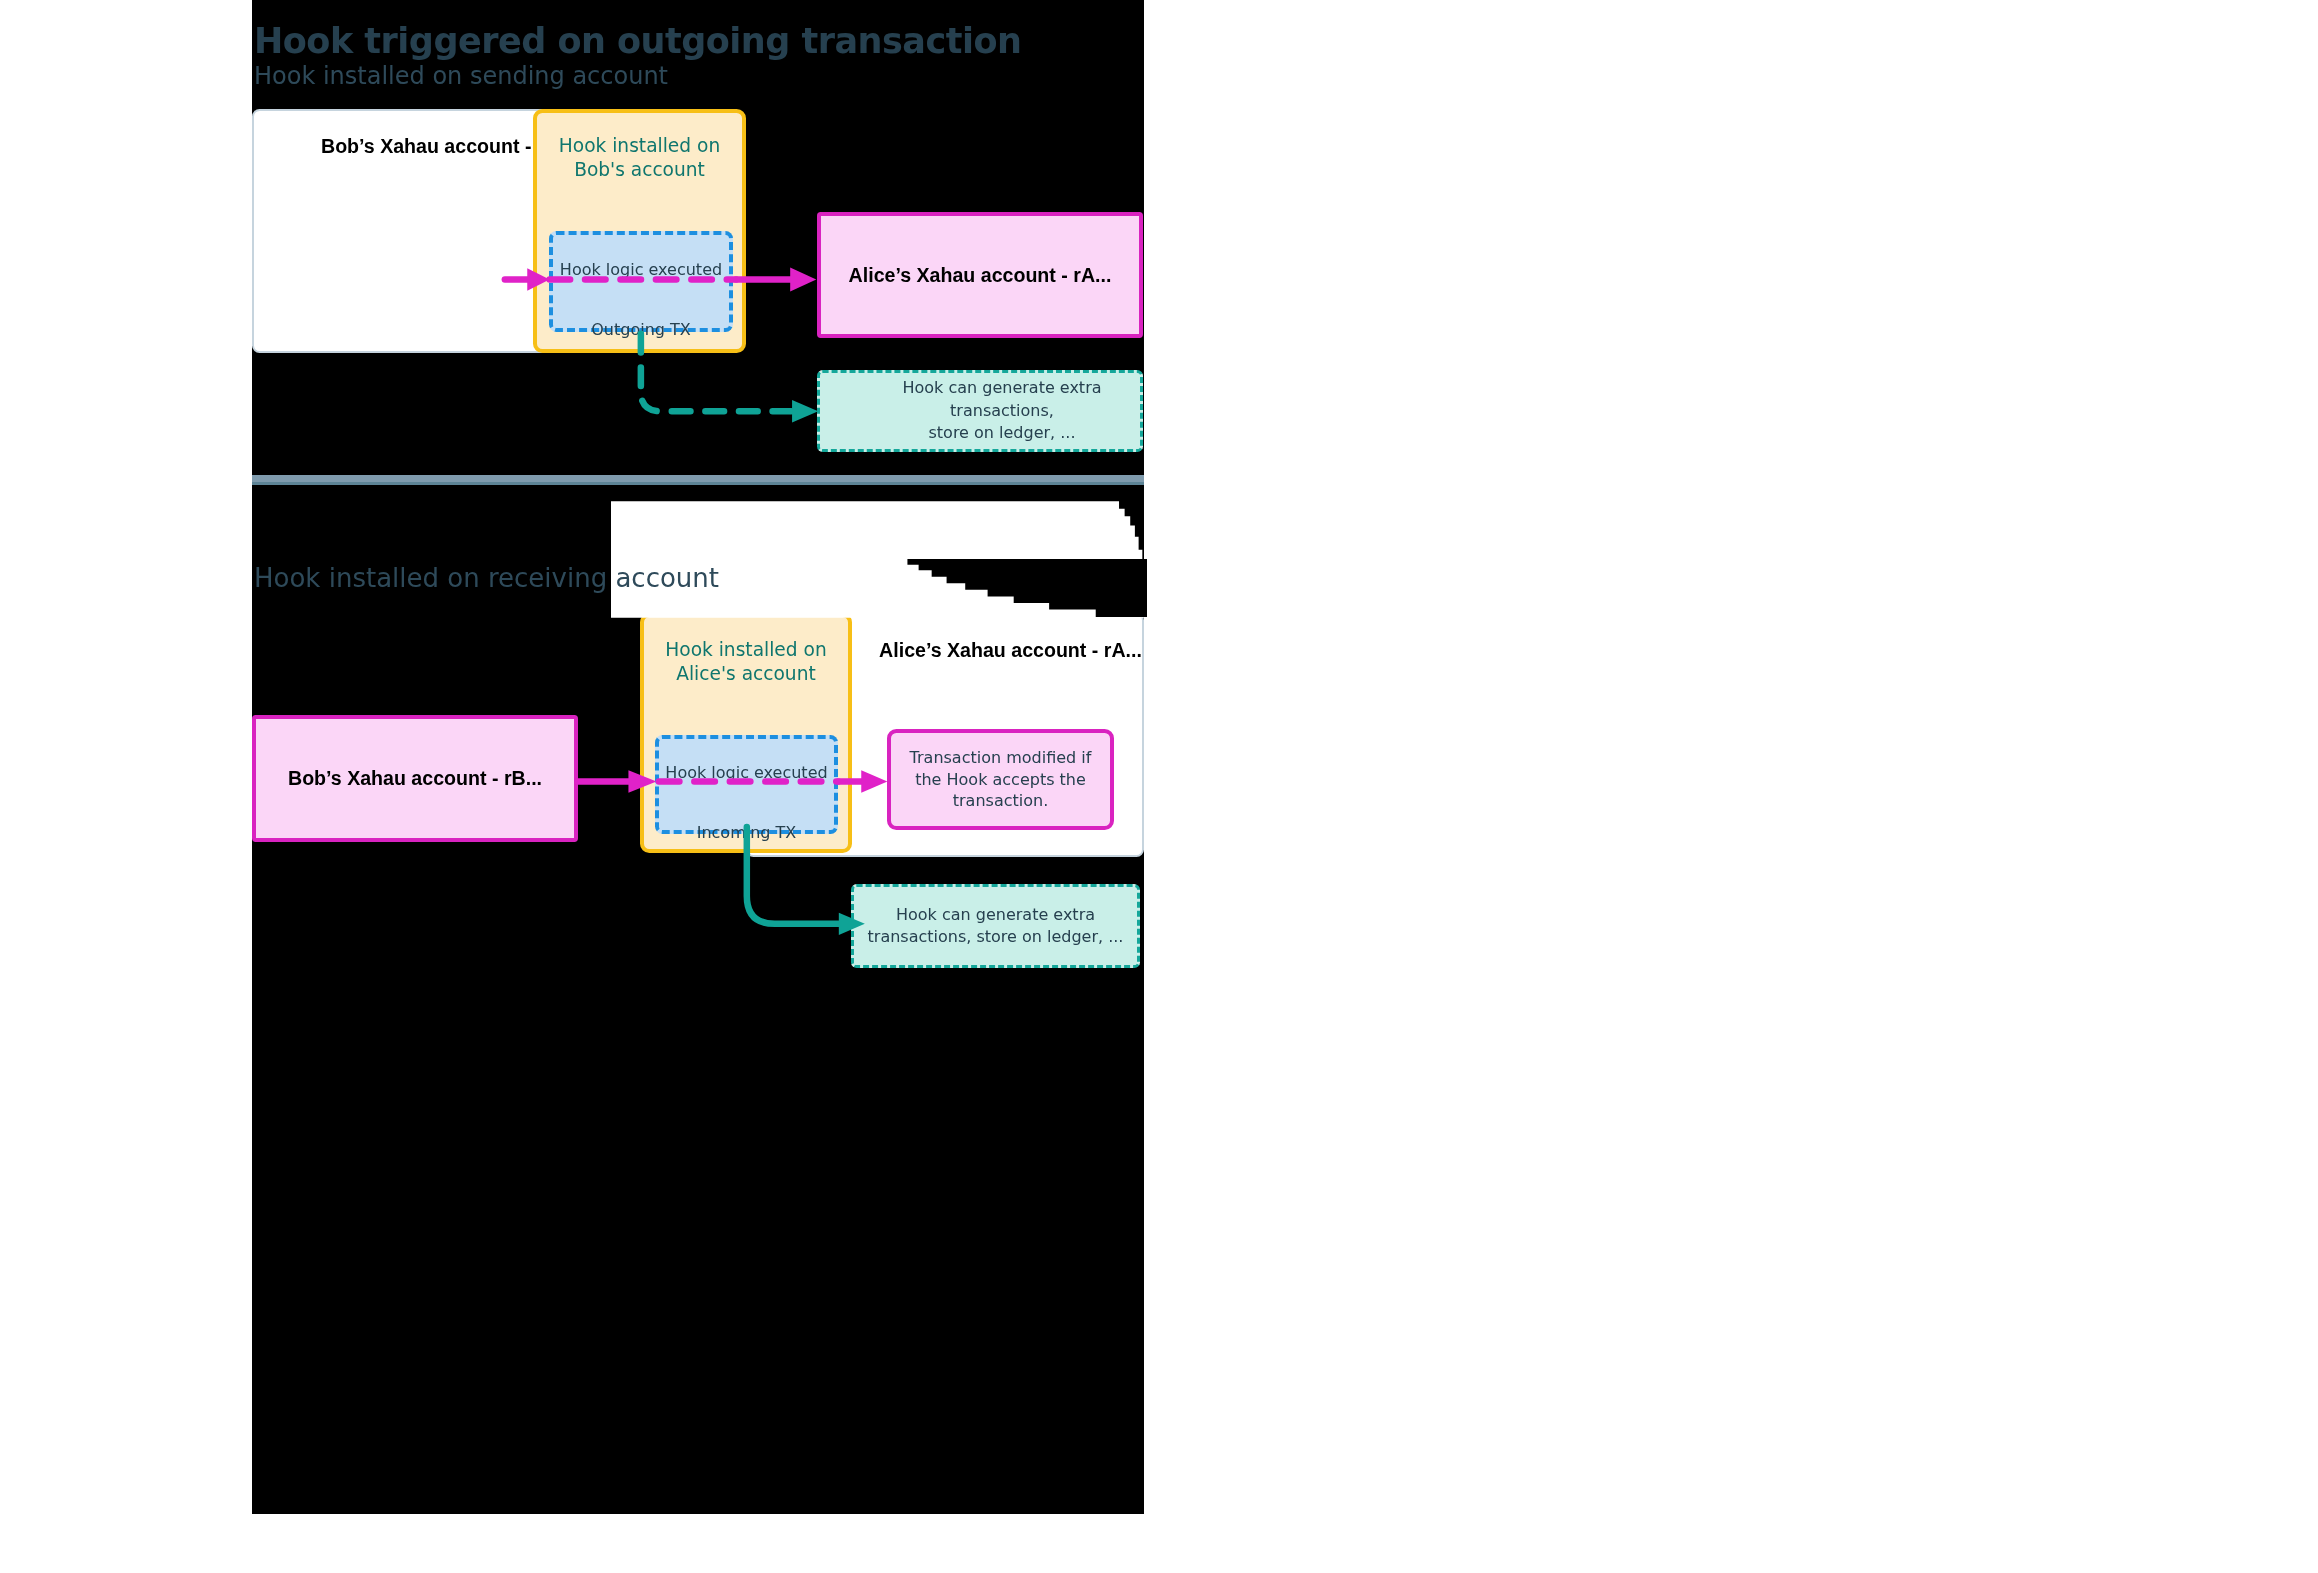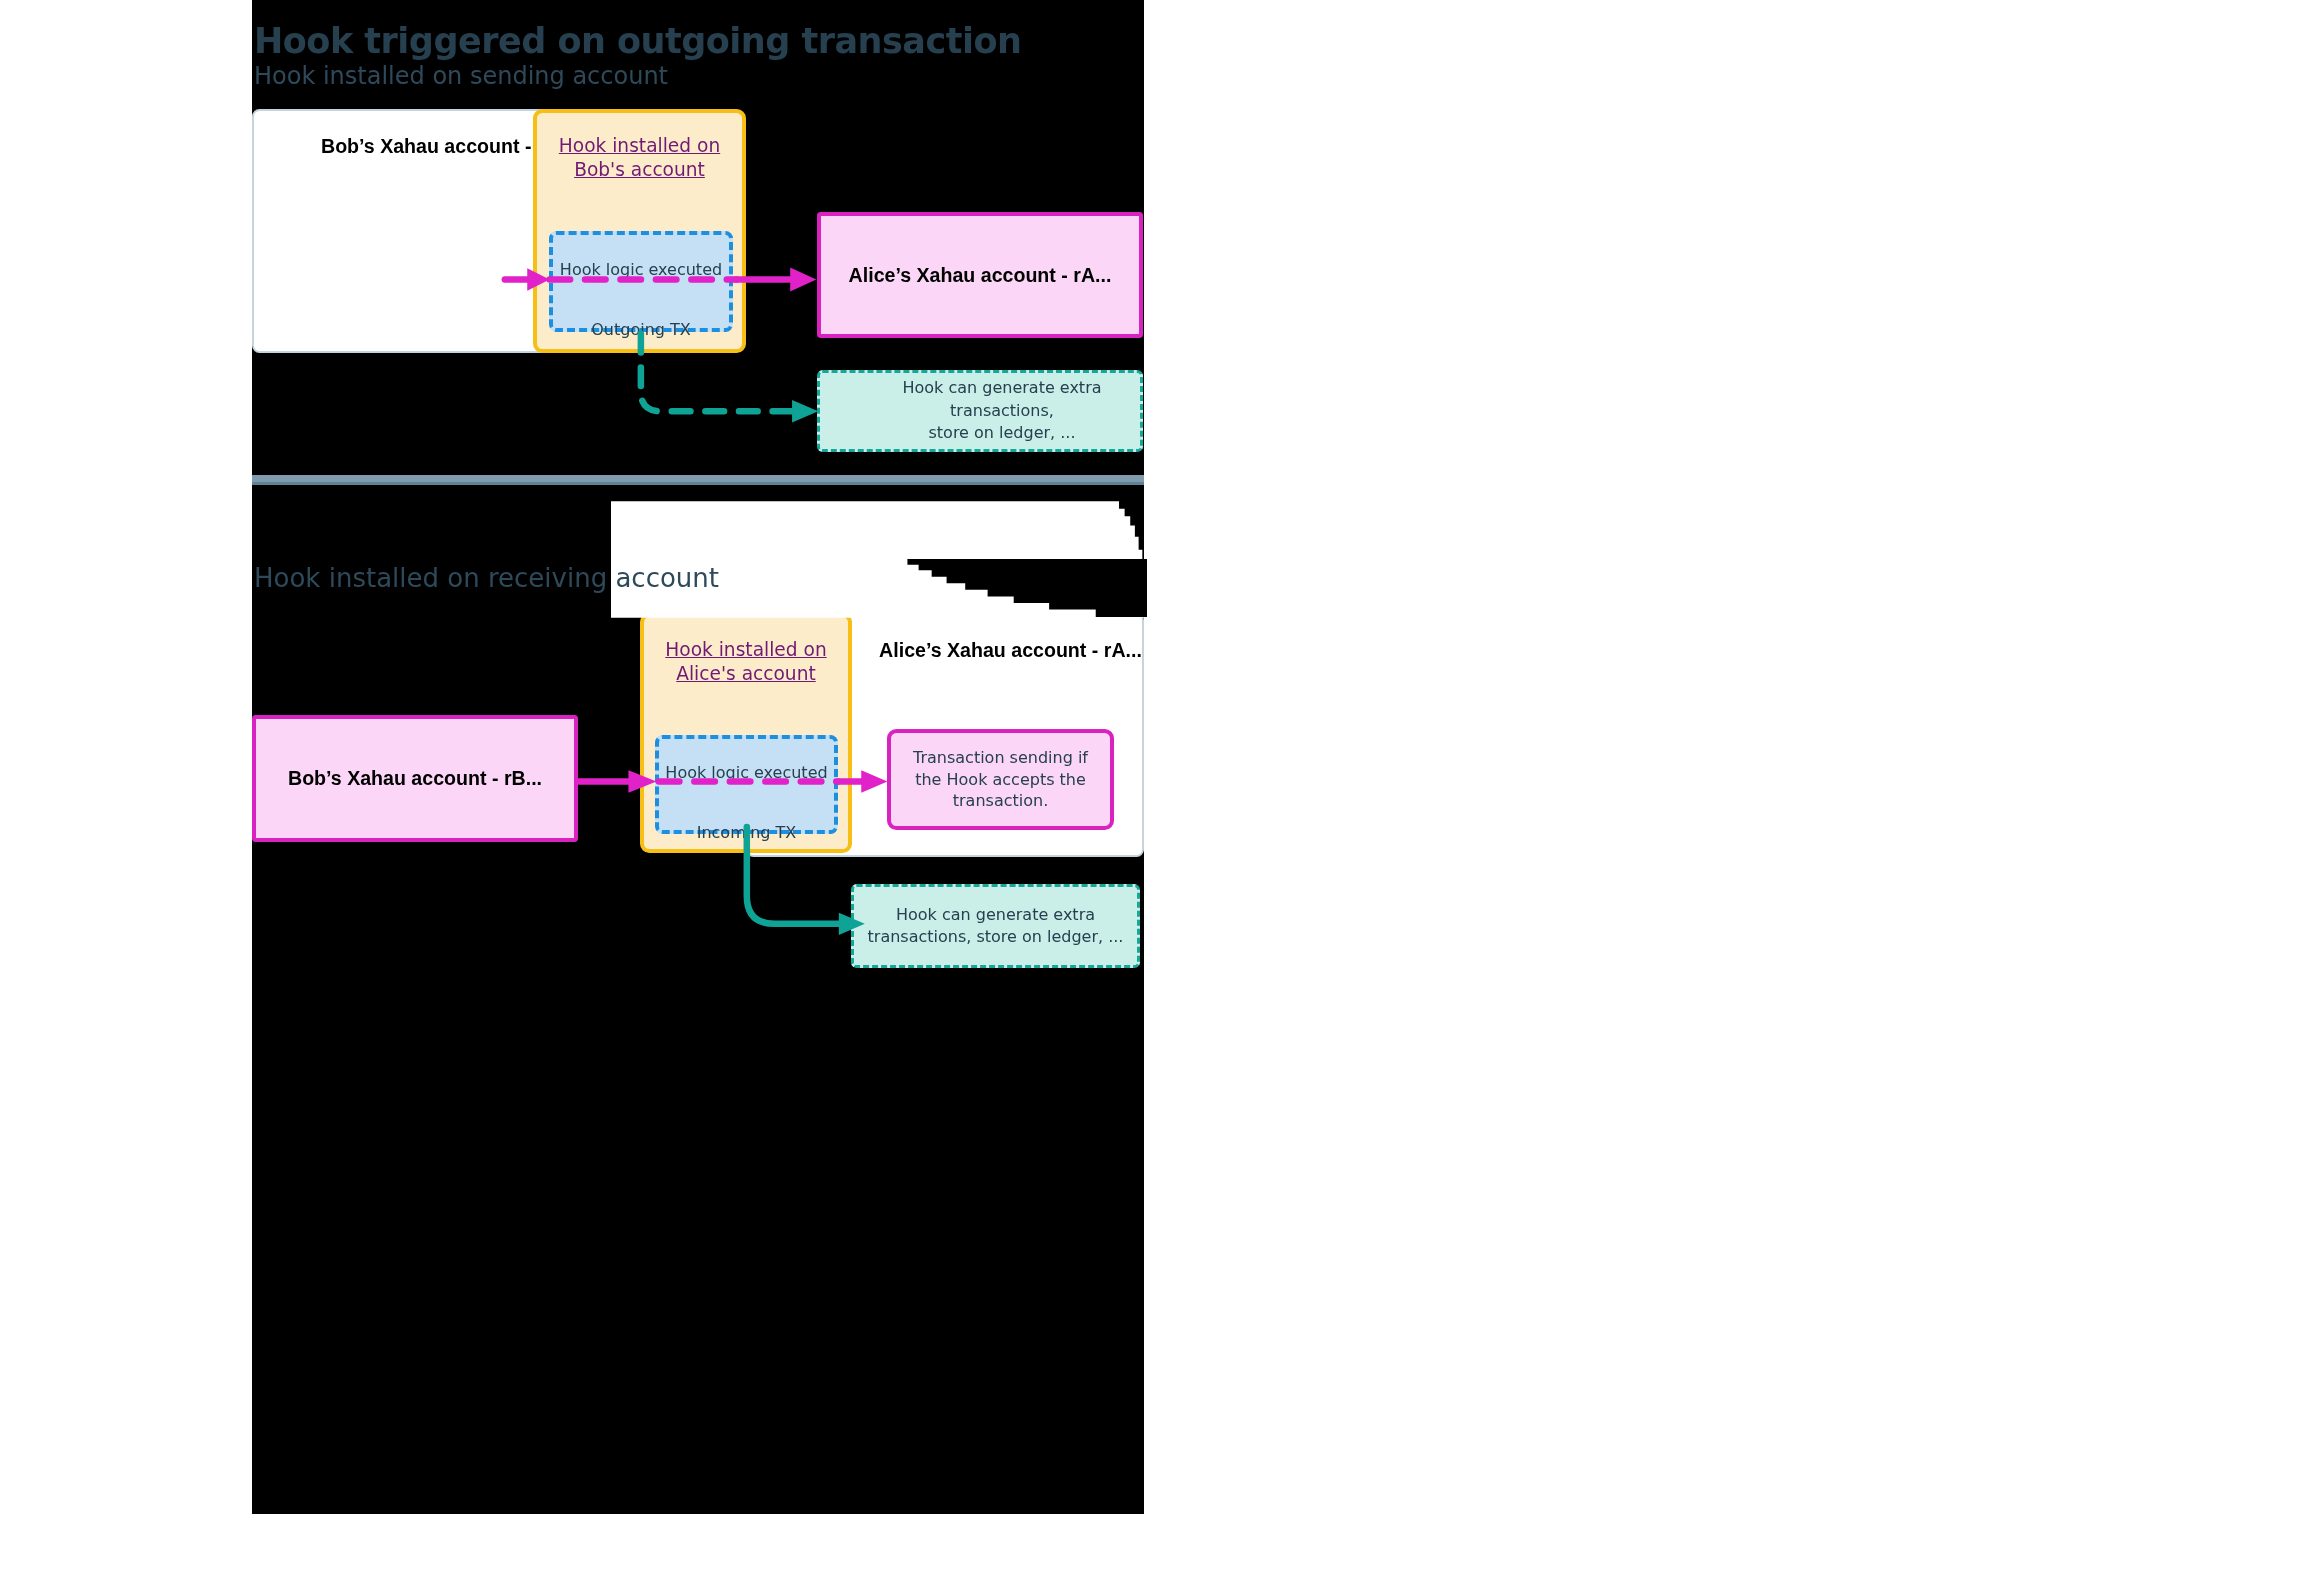--- a/index.html
+++ b/index.html
@@ -56,24 +56,23 @@
     white-space:nowrap;
   }
   .hookbox{
     background:#fdecc9;
     border:4.7px solid #f7bf16;
     border-radius:9.3px;
     align-items:flex-start;
     justify-content:center;
   }
   .hookbox .lbl{
-    color:#701a75;
+    color:#0f766e;
     line-height:1.32;
     white-space:pre-line;
-    text-decoration:underline;
   }
   .txbox{
     background:#c5dff5;
     border:4.7px dashed #1d8fe0;
     border-radius:7.5px;
     flex-direction:column;
     justify-content:center;
     color:#26404f;
   }
   .txbox .ln{display:block;width:100%;}
@@ -200,21 +199,21 @@
 
   <div class="box txbox" style="left:655px;top:735px;width:183px;height:99px;font-size:16px;">
     <span class="ln top">Hook logic executed</span>
     <span class="ln bot">Incoming TX</span>
   </div>
 
   <div class="box pinkacct" style="left:252px;top:715px;width:326px;height:127px;">
     <span class="lbl" style="font-size:19.6px;">Bob’s Xahau account - rB...</span>
   </div>
 
-  <div class="box pinkbox" style="left:887px;top:729px;width:227px;height:101px;font-size:16px;">Transaction sending if
+  <div class="box pinkbox" style="left:887px;top:729px;width:227px;height:101px;font-size:16px;">Transaction modified if
 the Hook accepts the
 transaction.</div>
 
   <div class="box tealbox" style="left:851px;top:884px;width:289px;height:84px;font-size:16px;">Hook can generate extra
 transactions, store on ledger, ...</div>
 
   <svg class="conn" style="left:576px;top:760px;" width="89" height="43" viewBox="0 0 95 46">
     <line x1="2" y1="23" x2="58" y2="23" stroke="#e022c8" stroke-width="7" stroke-linecap="round"></line>
     <polygon points="56,11 86,23 56,35" fill="#e022c8"></polygon>
   </svg>

